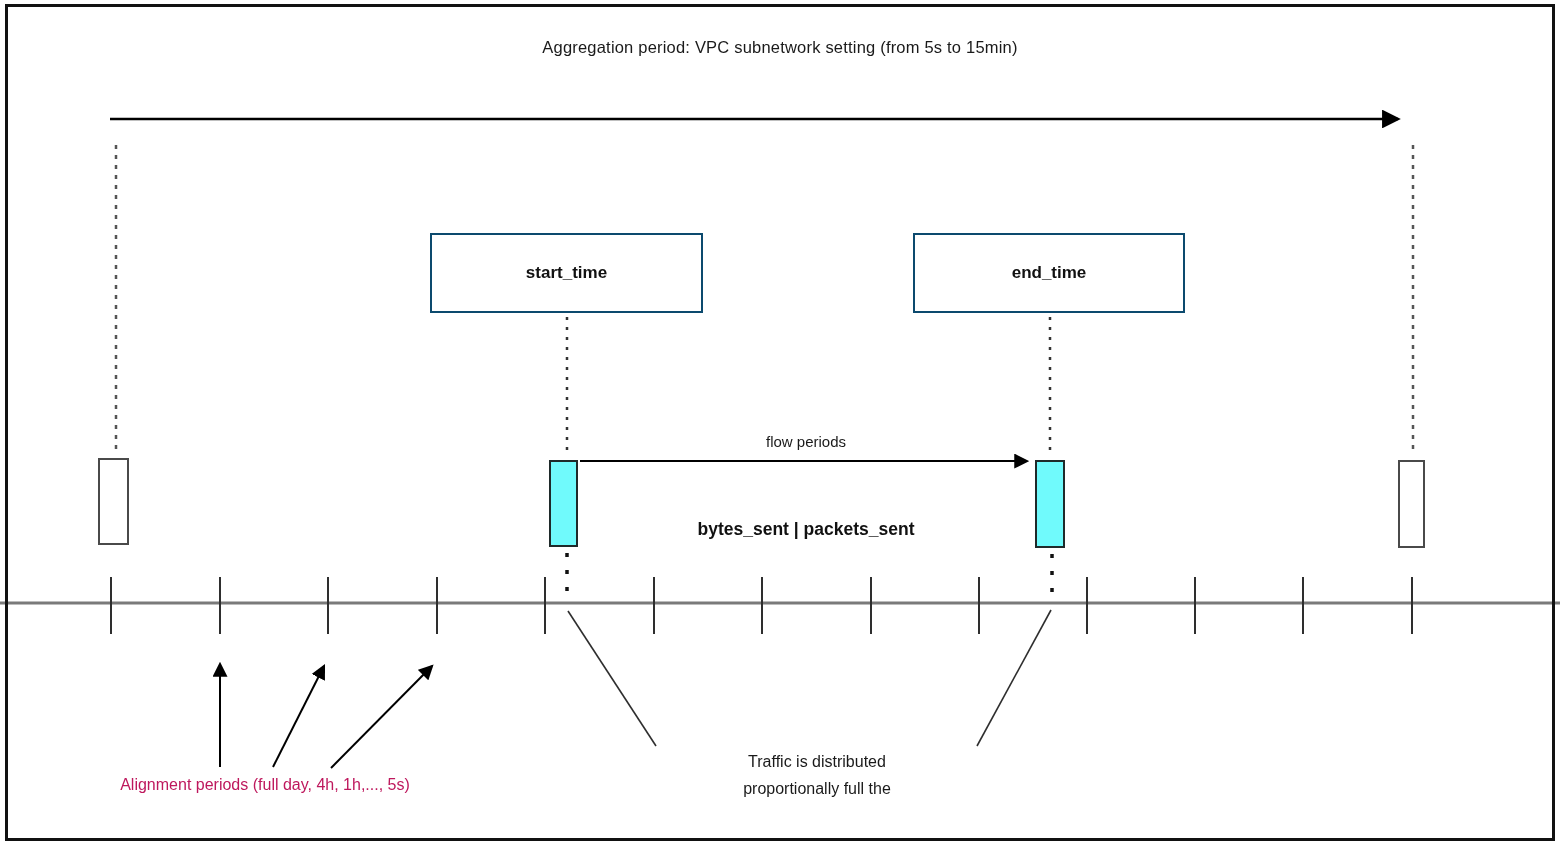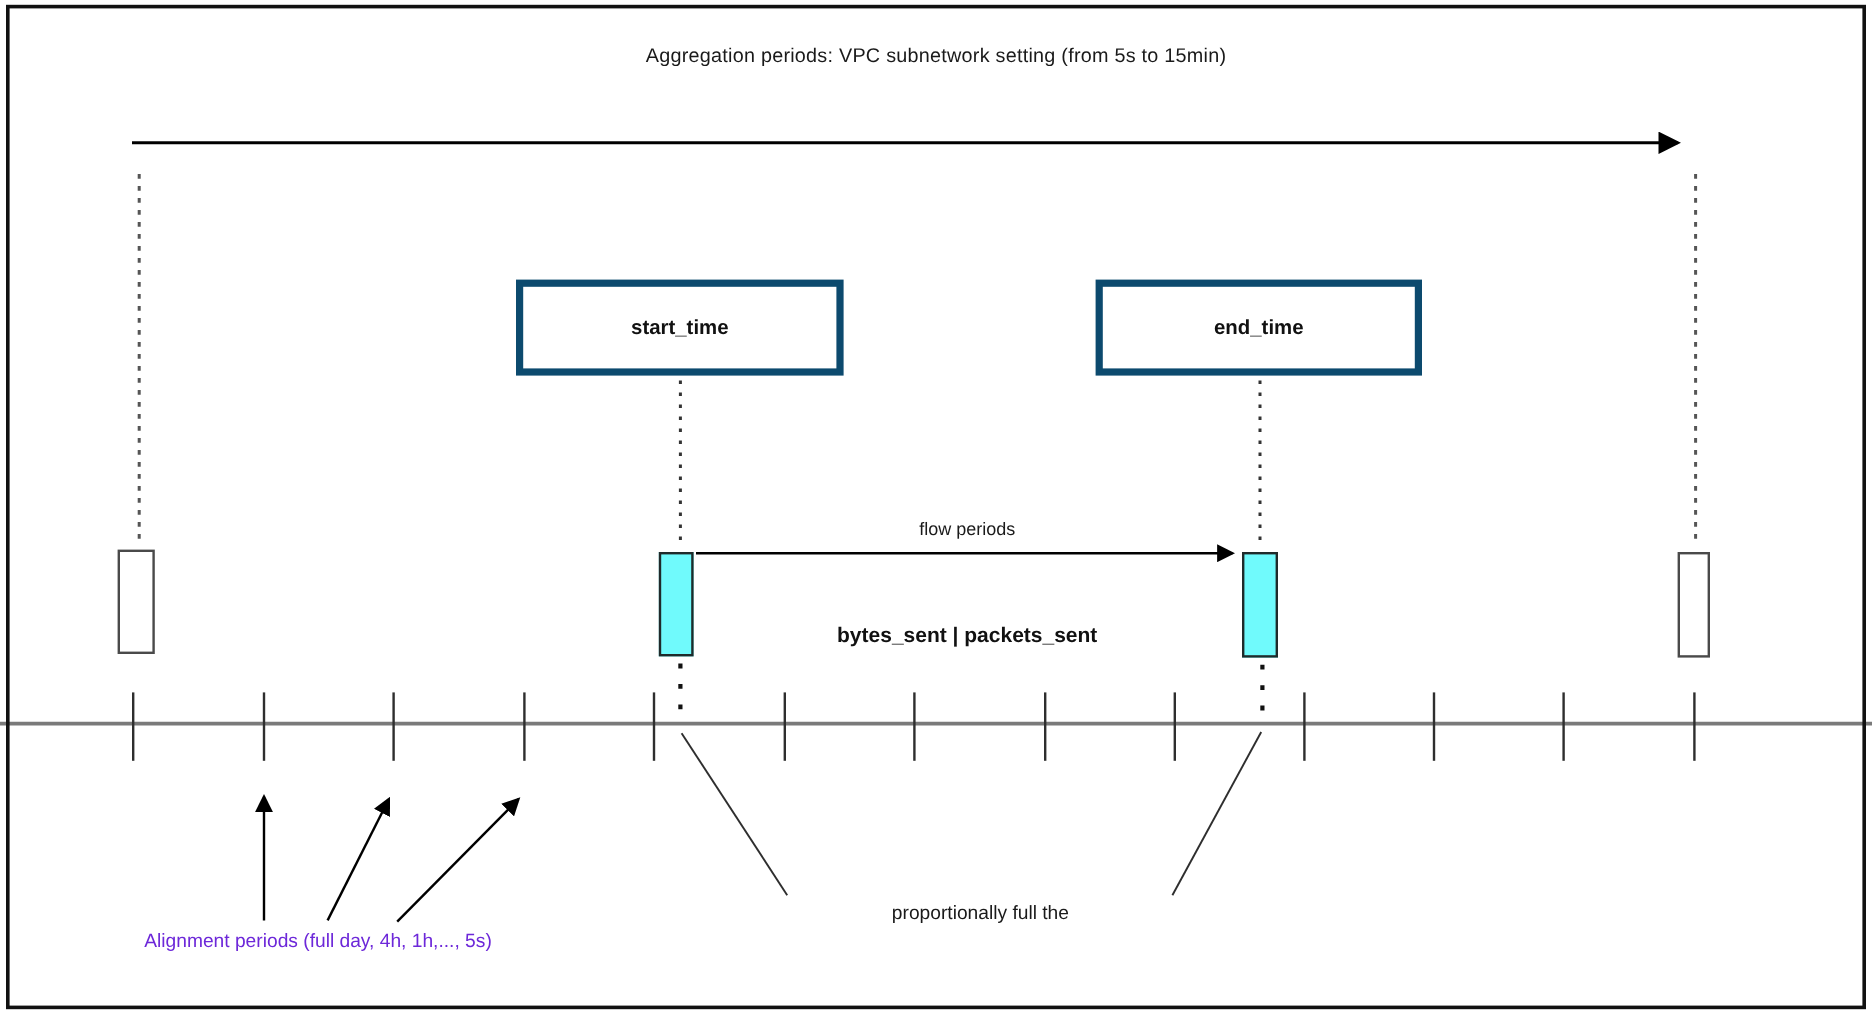--- a/index.html
+++ b/index.html
@@ -33,21 +33,21 @@
     top: 38px;
     text-align: center;
     font-size: 16.5px;
     color: #1a1a1a;
     letter-spacing: 0.2px;
   }
   .time-box {
     position: absolute;
     top: 233px;
     height: 80px;
-    border: 6px solid #0c4a6e;
+    border: 2px solid #0c4a6e;
     background: #ffffff;
     display: flex;
     align-items: center;
     justify-content: center;
     font-weight: bold;
     font-size: 17px;
     color: #111111;
     box-sizing: border-box;
   }
   #start-time-box { left: 430px; width: 273px; }
@@ -85,21 +85,21 @@
     font-weight: bold;
     color: #111111;
     margin-top: 28px;
   }
   .alignment-label {
     position: absolute;
     left: 40px; top: 776px;
     width: 450px;
     text-align: center;
     font-size: 16px;
-    color: #6d28d9;
+    color: #be185d;
   }
   .traffic-note {
     position: absolute;
     left: 667px; top: 748px;
     width: 300px;
     text-align: center;
     font-size: 16px;
     line-height: 27px;
     color: #1a1a1a;
   }
@@ -150,21 +150,21 @@
     <line x1="568" y1="611" x2="656" y2="746" stroke="#2e2e2e" stroke-width="1.6"></line>
     <line x1="977" y1="746" x2="1051" y2="610" stroke="#2e2e2e" stroke-width="1.6"></line>
 
     <line x1="220" y1="767" x2="220" y2="664" stroke="#000000" stroke-width="2" marker-end="url(#arrow-head)"></line>
     <line x1="273" y1="767" x2="324" y2="666" stroke="#000000" stroke-width="2" marker-end="url(#arrow-head)"></line>
     <line x1="331" y1="768" x2="432" y2="666" stroke="#000000" stroke-width="2" marker-end="url(#arrow-head)"></line>
   </svg>
 
   <div class="frame"></div>
 
-  <div class="diagram-title">Aggregation periods: VPC subnetwork setting (from 5s to 15min)</div>
+  <div class="diagram-title">Aggregation period: VPC subnetwork setting (from 5s to 15min)</div>
 
   <div class="time-box" id="start-time-box">
     <span>start_time</span>
   </div>
   <div class="time-box" id="end-time-box">
     <span>end_time</span>
   </div>
 
   <div class="flow-bar" id="flow-start-bar" style="background: rgb(112, 250, 252);"></div>
   <div class="flow-bar" id="flow-end-bar" style="background: rgb(112, 250, 252);"></div>
@@ -172,16 +172,17 @@
   <div class="period-marker" id="left-period-marker"></div>
   <div class="period-marker" id="right-period-marker"></div>
 
   <div class="flow-duration-label">flow periods</div>
 
   <div class="metrics-label">bytes_sent | packets_sent</div>
 
   <div class="alignment-label">Alignment periods (full day, 4h, 1h,..., 5s)</div>
 
   <div class="traffic-note">
+    <div>Traffic is distributed</div>
     <div>proportionally full the</div>
   </div>
 
 </div>
 
 </body></html>

